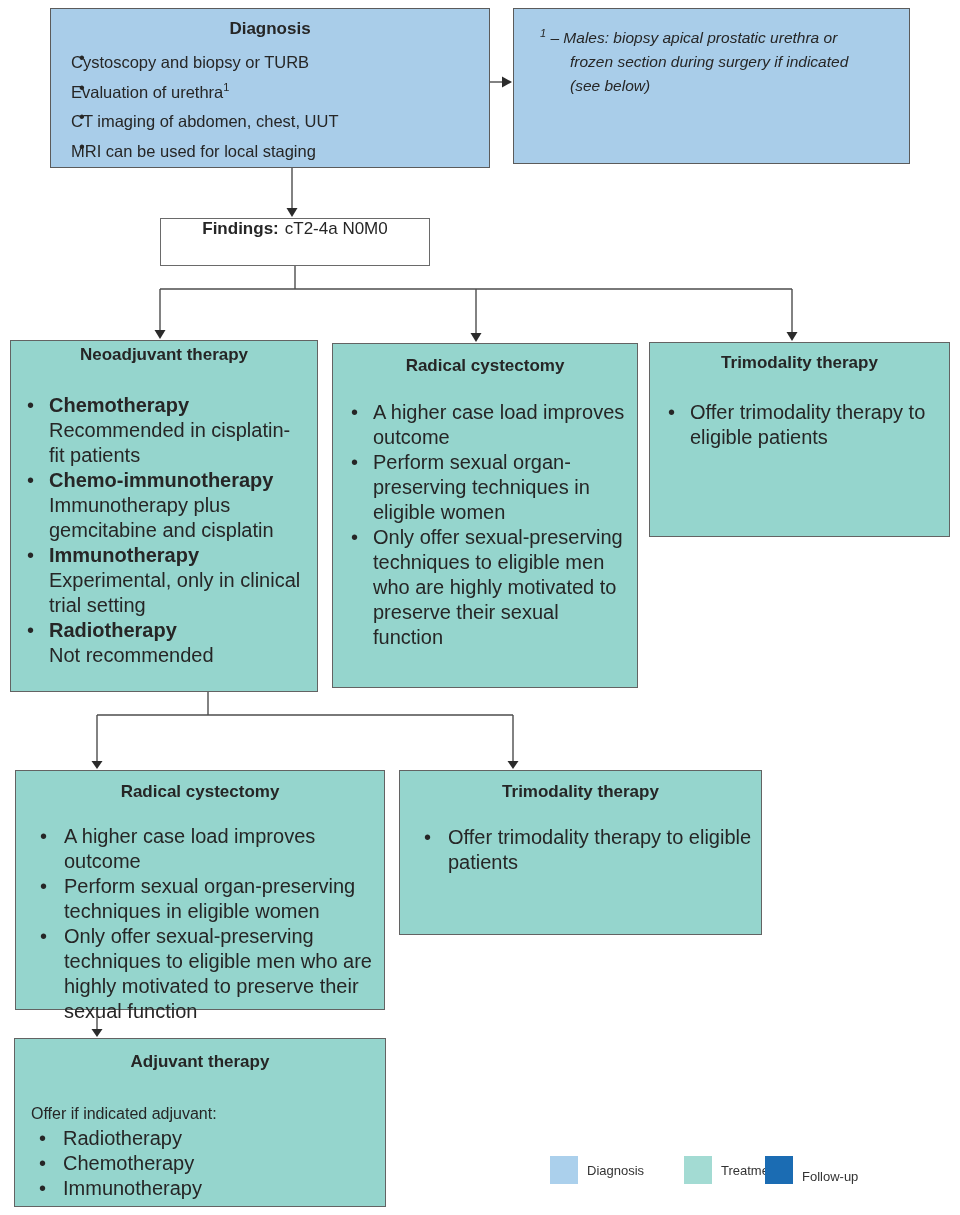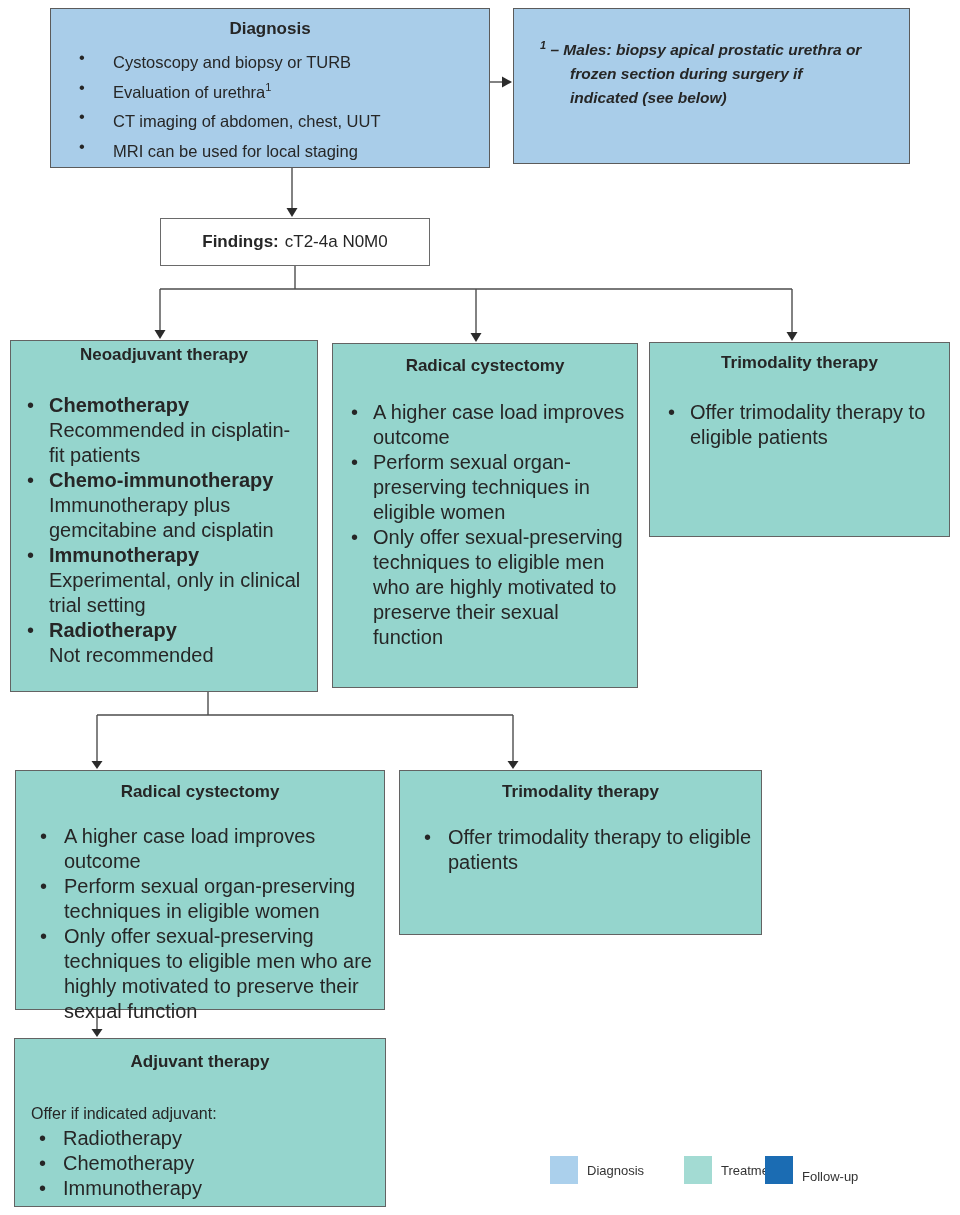--- a/index.html
+++ b/index.html
@@ -9,32 +9,32 @@
   }
   .box{position:absolute;box-sizing:border-box;border:1.6px solid #5b5b5b;z-index:1;}
   .blue{background:#a9cde9;}
   .teal{background:#95d5cd;border-color:#636363;}
   .white{background:#ffffff;border-color:#6a6a6a;}
   .title{font-weight:700;font-size:17px;text-align:center;line-height:22px;}
 
   
   #diagnosis{left:50px;top:8px;width:440px;height:160px;padding-top:9px;}
   #diagnosis .rows{margin-top:5px;}
-  .drow{position:relative;padding-left:62px;font-size:16.5px;line-height:25px;}
+  .drow{position:relative;padding-left:20px;font-size:16.5px;line-height:25px;}
   .drow::before{content:"\2022";position:absolute;left:28px;top:0;}
   sup{font-size:11px;}
 
   
   #footnote{left:513px;top:8px;width:397px;height:156px;padding:10px 40px 0 14px;
     font-style:italic;font-size:15.5px;line-height:24px;}
-  .fn1{padding-left:42px;text-indent:-30px;margin:14px 0 0 0;font-weight:bold;}
+  .fn1{padding-left:42px;text-indent:-30px;margin:2px 0 0 0;}
   .fn2{padding-left:42px;text-indent:-16px;margin:22px 0 0 0;}
 
   
-  #findings{left:160px;top:218px;width:270px;height:48px;display:flex;align-items:center;justify-content:center;font-size:17px;}
+  #findings{left:160px;top:218px;width:270px;height:48px;display:flex;justify-content:center;font-size:17px;}
   #findings .lbl{font-weight:700;margin-right:6px;}
 
   
   .trow{position:relative;padding-left:40px;font-size:20px;line-height:25px;margin-right:8px;}
   .trow::before{content:"\2022";position:absolute;left:18px;top:0;}
   .bname{font-weight:700;}
 
   #neoadjuvant{left:10px;top:340px;width:308px;height:352px;padding-top:3px;}
   #neoadjuvant .rows{margin-top:27px;}
   #neoadjuvant .trow{padding-left:38px;margin-right:14px;}

